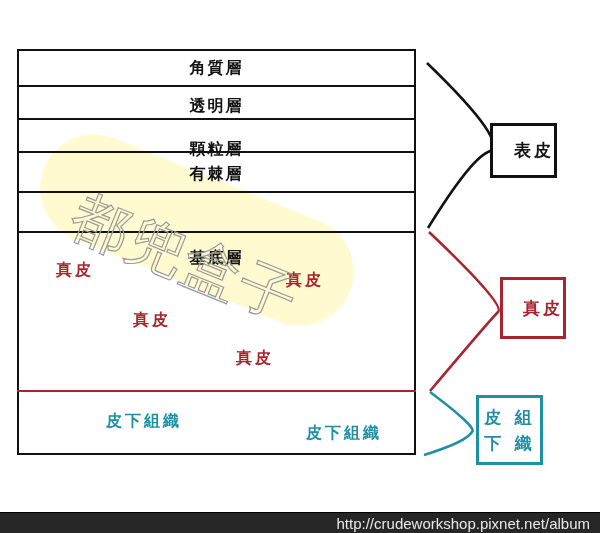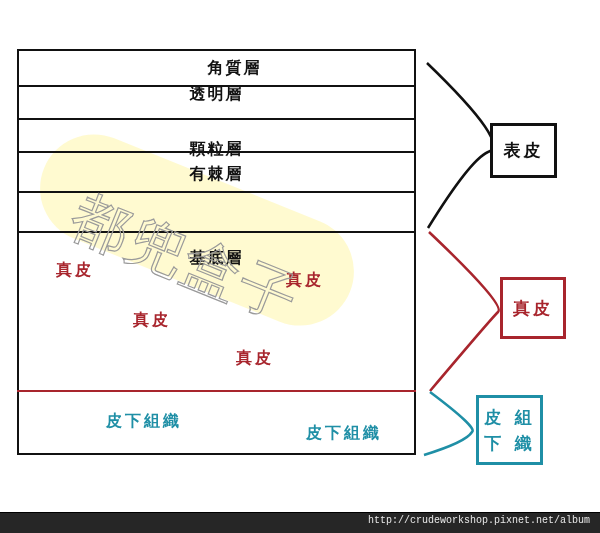--- a/index.html
+++ b/index.html
@@ -5,39 +5,39 @@
   html,body{margin:0;padding:0;}
   body{width:600px;height:533px;background:#fff;position:relative;overflow:hidden;
        font-family:"DejaVu Serif","Liberation Serif",serif;}
   .abs{position:absolute;}
   .layer-text{position:absolute;left:0;width:100%;text-align:center;font-size:16px;font-weight:bold;color:#111;letter-spacing:2px;}
   .stack{position:absolute;left:17px;top:49px;width:399px;height:406px;border:2px solid #111;box-sizing:border-box;background:transparent;}
   .hline{position:absolute;left:17px;width:399px;height:2px;background:#111;}
   .label{position:absolute;font-size:16px;font-weight:bold;letter-spacing:3px;white-space:nowrap;}
   .red{color:#a8252d;}
   .teal{color:#1f8fa6;}
-  .box{position:absolute;box-sizing:border-box;display:flex;align-items:center;justify-content:center;text-align:center;font-size:17px;font-weight:bold;letter-spacing:3px;background:#fff;}
+  .box{position:absolute;box-sizing:border-box;display:flex;align-items:center;justify-content:flex-end;text-align:center;font-size:17px;font-weight:bold;letter-spacing:3px;background:#fff;}
   .footer{position:absolute;left:0;top:512px;width:600px;height:21px;background:#262626;border-top:1px solid #000;}
-  .footer-text{position:absolute;right:10px;top:2px;font-family:Liberation Mono, monospace;font-size:10px;color:#e8e8e8;}
+  .footer-text{position:absolute;right:10px;top:2px;font-family:Liberation Sans, sans-serif;font-size:15px;color:#e8e8e8;}
   .wm-blob{position:absolute;left:32px;top:176px;width:330px;height:108px;border-radius:60px;background:rgba(255,245,170,0.55);transform:rotate(22deg);transform-origin:50% 50%;}
   .wm-text{position:absolute;left:88px;top:178px;font-size:58px;font-family:"DejaVu Sans","Liberation Sans",sans-serif;color:transparent;-webkit-text-stroke:1.2px #9a9a9a;transform:rotate(22deg);transform-origin:0 0;letter-spacing:2px;white-space:nowrap;}
 </style>
 </head>
 <body>
 
 <div class="wm-blob"></div>
 
 <div class="stack"></div>
 
-<div class="abs" style="left:17px;top:51px;width:399px;height:34px;padding-left:36px;">
+<div class="abs" style="left:17px;top:51px;width:399px;height:34px;">
   <div class="layer-text" style="top:7px;">角質層</div>
 </div>
 <div class="hline" style="top:85px;"></div>
 
-<div class="abs" style="left:17px;top:75px;width:399px;height:36px;">
+<div class="abs" style="left:17px;top:87px;width:399px;height:36px;">
   <div class="layer-text" style="top:9px;">透明層</div>
 </div>
 <div class="hline" style="top:118px;"></div>
 
 <div class="abs" style="left:17px;top:120px;width:399px;height:31px;">
   <div class="layer-text" style="top:19px;">顆粒層</div>
 </div>
 <div class="hline" style="top:151px;"></div>
 
 <div class="abs" style="left:17px;top:153px;width:399px;height:44px;">

